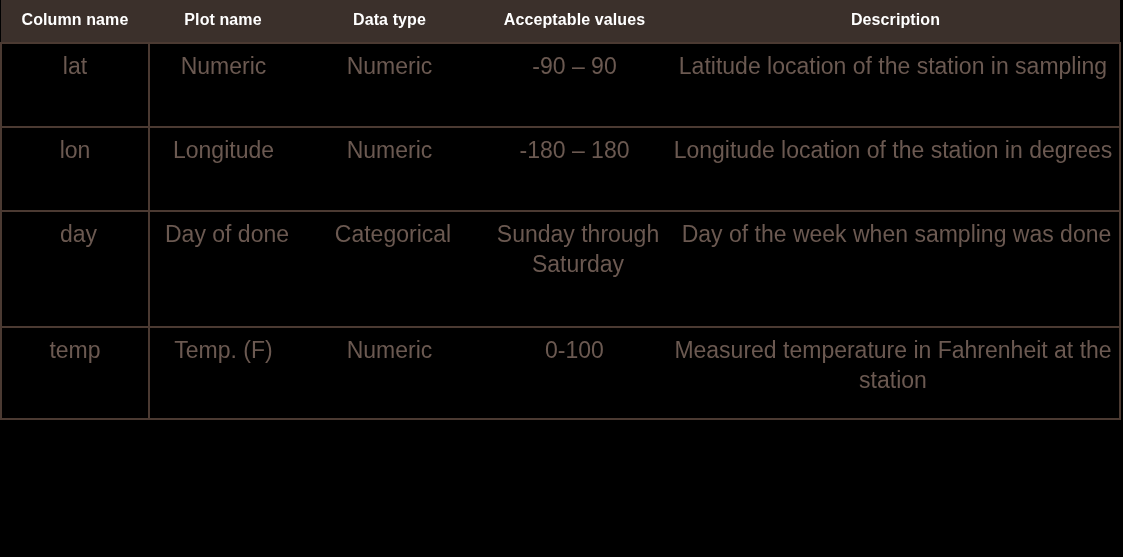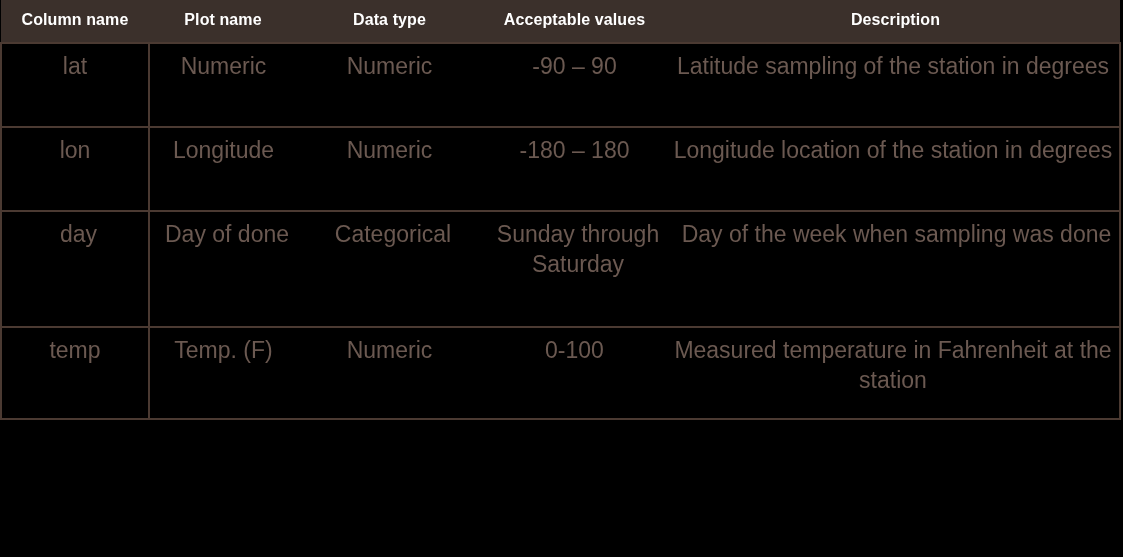--- a/index.html
+++ b/index.html
@@ -115,21 +115,21 @@
         <th class="desc-head">Description</th>
       </tr>
     </thead>
 
     <tbody>
       <tr class="row-h2">
         <td>lat</td>
         <td>Numeric</td>
         <td>Numeric</td>
         <td class="nowrap-cell">-90 – 90</td>
-        <td>Latitude sampling of the station in degrees</td>
+        <td>Latitude location of the station in sampling</td>
       </tr>
       <tr class="row-h3">
         <td>lon</td>
         <td>Longitude</td>
         <td>Numeric</td>
         <td class="nowrap-cell">-180 – 180</td>
         <td>Longitude location of the station in degrees</td>
       </tr>
       <tr class="row-h4">
         <td>day</td>

